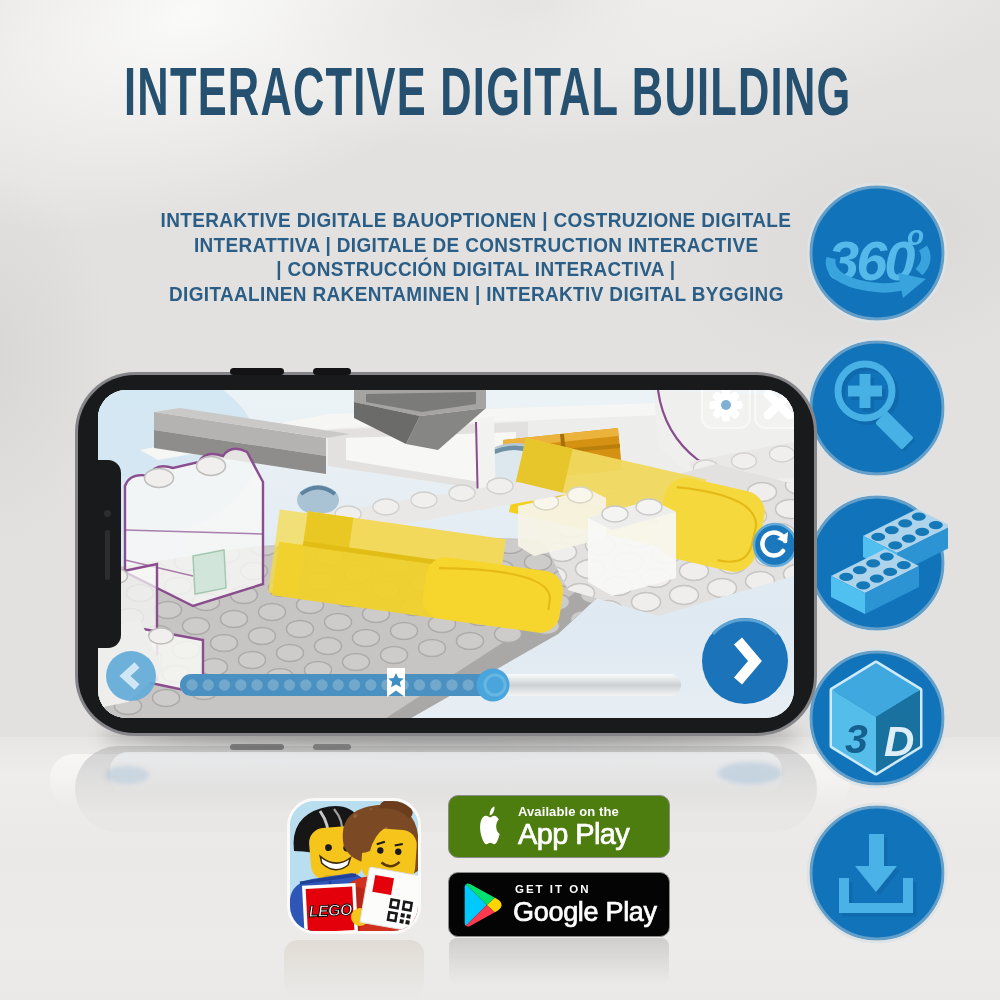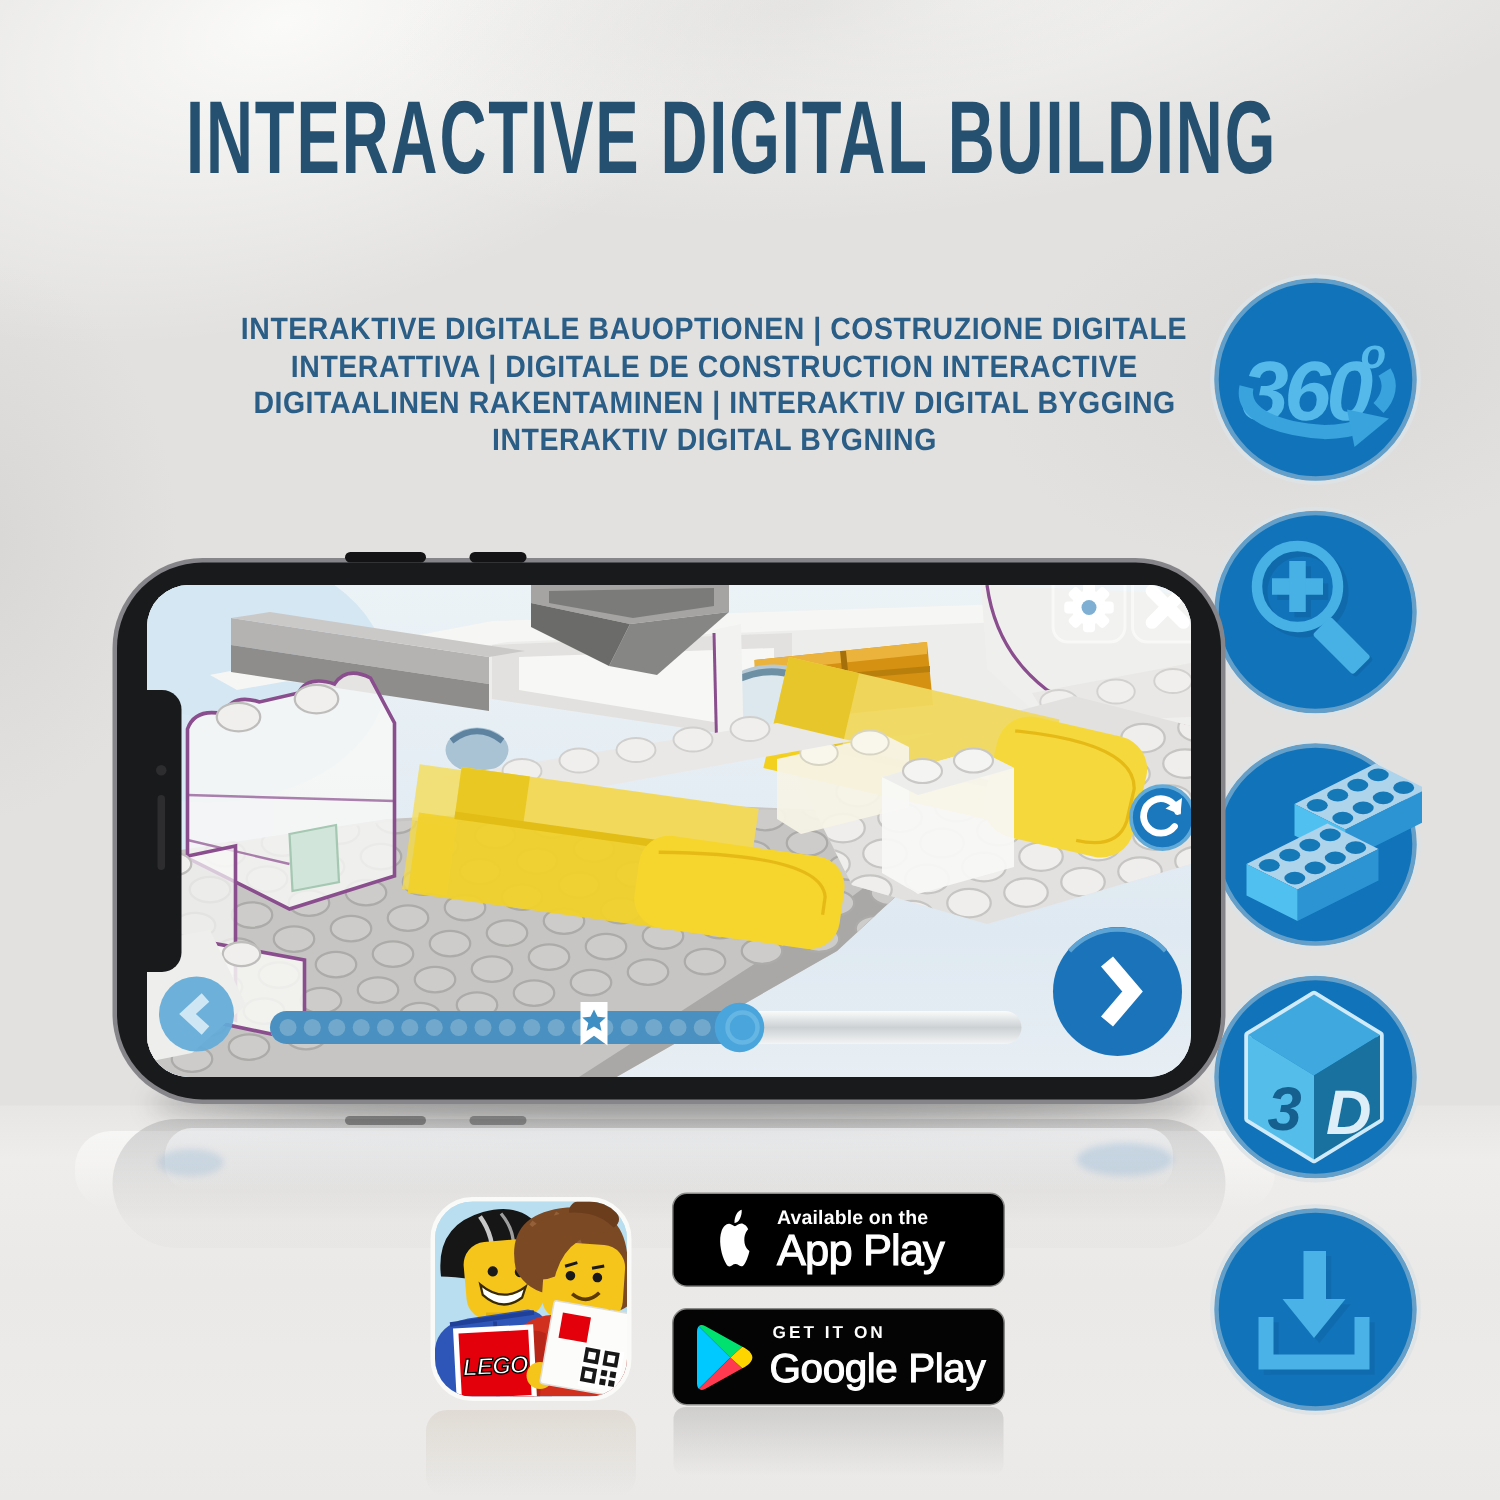--- a/index.html
+++ b/index.html
@@ -22,22 +22,22 @@
 
 <div class="abs" style="left:50px;top:754px;width:800px;height:52px;background:linear-gradient(rgba(255,255,255,0.6),rgba(255,255,255,0));border-radius:24px;"></div>
 
 <div class="abs" id="title" style="left:124px;top:52px;color:#25506f;font-weight:bold;font-size:69px;white-space:nowrap;">
 <span id="titleSpan" style="display:inline-block;transform:scaleX(0.6285);transform-origin:0 50%;letter-spacing:2px;">INTERACTIVE DIGITAL BUILDING</span>
 </div>
 
 <div class="abs" id="langs" style="left:0;top:164px;width:952px;text-align:center;color:#2b5e86;font-weight:bold;font-size:20.5px;line-height:24.6px;white-space:nowrap;margin-top:44px;">
 <div><span class="lg" style="display:inline-block;transform:scaleX(0.925);transform-origin:50% 50%;letter-spacing:0.4px;">INTERAKTIVE DIGITALE BAUOPTIONEN | COSTRUZIONE DIGITALE</span></div>
 <div><span class="lg" style="display:inline-block;transform:scaleX(0.925);transform-origin:50% 50%;letter-spacing:0.4px;">INTERATTIVA | DIGITALE DE CONSTRUCTION INTERACTIVE</span></div>
+<div><span class="lg" style="display:inline-block;transform:scaleX(0.925);transform-origin:50% 50%;letter-spacing:0.4px;">| CONSTRUCCIÓN DIGITAL INTERACTIVA |</span></div>
 <div><span class="lg" style="display:inline-block;transform:scaleX(0.925);transform-origin:50% 50%;letter-spacing:0.4px;">DIGITAALINEN RAKENTAMINEN | INTERAKTIV DIGITAL BYGGING</span></div>
-<div><span class="lg" style="display:inline-block;transform:scaleX(0.925);transform-origin:50% 50%;letter-spacing:0.4px;">INTERAKTIV DIGITAL BYGNING</span></div>
 </div>
 
 <div class="abs" style="left:806px;top:182px;width:142px;font-style:italic;">
 
 <svg class="circ" width="142" height="142" viewBox="0 0 142 142" style="display:block">
 <circle cx="71" cy="71" r="66" fill="#1173b9"></circle>
 <circle cx="71" cy="71" r="66" fill="none" stroke="#639fc9" stroke-width="3"></circle>
 <circle cx="71" cy="71" r="69" fill="none" stroke="#dde2e5" stroke-width="2.5" opacity="0.9"></circle>
 <g>
 <text x="22" y="98" font-family="'Liberation Sans',sans-serif" font-weight="bold" font-size="56" fill="#55b9ea" letter-spacing="-3">360</text>
@@ -578,21 +578,21 @@
             <rect x="102.5" y="112.5" width="5" height="5" fill="#ffffff"></rect>
    <rect x="113" y="110" width="4" height="4"></rect>
             <rect x="119" y="110" width="4" height="4"></rect>
    <rect x="113" y="116" width="4" height="4"></rect>
             <rect x="119" y="116" width="4" height="4"></rect>
   </g>
  </g>
 </svg>
 </div>
 
-<div class="abs" style="left:448px;top:795px;width:222px;height:63px;border-radius:10px;background:#000000;border:1.5px solid #8a8a88;box-sizing:border-box;">
+<div class="abs" style="left:448px;top:795px;width:222px;height:63px;border-radius:10px;background:#4d7c0f;border:1.5px solid #8a8a88;box-sizing:border-box;">
  <svg class="abs" style="left:17px;top:6px;" width="35" height="47" viewBox="0 0 38 32" preserveAspectRatio="none">
         <path d="M32.8,16.9c-0.1-3.3,2.7-4.9,2.8-5c-1.5-2.2-3.9-2.5-4.7-2.6c-2-0.2-3.9,1.2-4.9,1.2 c-1,0-2.6-1.2-4.3-1.1c-2.2,0-4.2,1.3-5.3,3.2c-2.3,3.9-0.6,9.7,1.6,12.9c1.1,1.6,2.4,3.3,4.1,3.3c1.6-0.1,2.3-1.1,4.3-1.1 c2,0,2.5,1.1,4.3,1c1.8,0,2.9-1.6,4-3.2c1.2-1.8,1.8-3.6,1.8-3.7C36.4,21.7,32.9,20.4,32.8,16.9z M29.6,7.2 c0.9-1.1,1.5-2.6,1.3-4.1c-1.3,0.1-2.9,0.9-3.8,2c-0.8,1-1.6,2.5-1.4,4C27.2,9.2,28.7,8.3,29.6,7.2z" fill="#ffffff"></path>
       </svg>
  <div class="abs" style="left:69px;top:8px;color:#ffffff;font-size:13px;font-weight:bold;letter-spacing:0.1px;">Available on the</div>
  <div class="abs" style="left:69px;top:22px;color:#ffffff;font-size:29px;letter-spacing:-0.6px;white-space:nowrap;-webkit-text-stroke:0.7px #ffffff;">App Play</div>
 </div>
 
 <div class="abs" style="left:448px;top:872px;width:222px;height:65px;border-radius:10px;background:#040404;border:1.5px solid #8a8a88;box-sizing:border-box;padding-left:20px;">
  <svg class="abs" style="left:13px;top:8px;" width="44" height="48" viewBox="0 0 46 50">
         <g>

